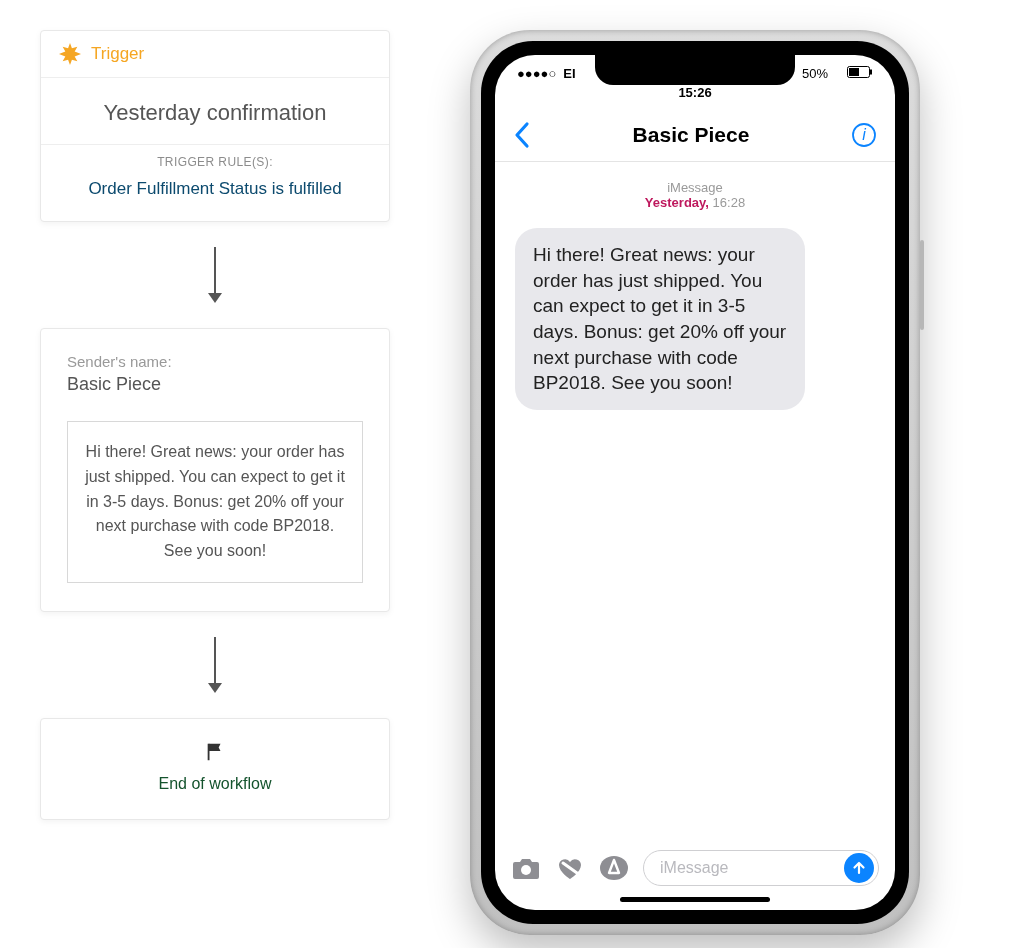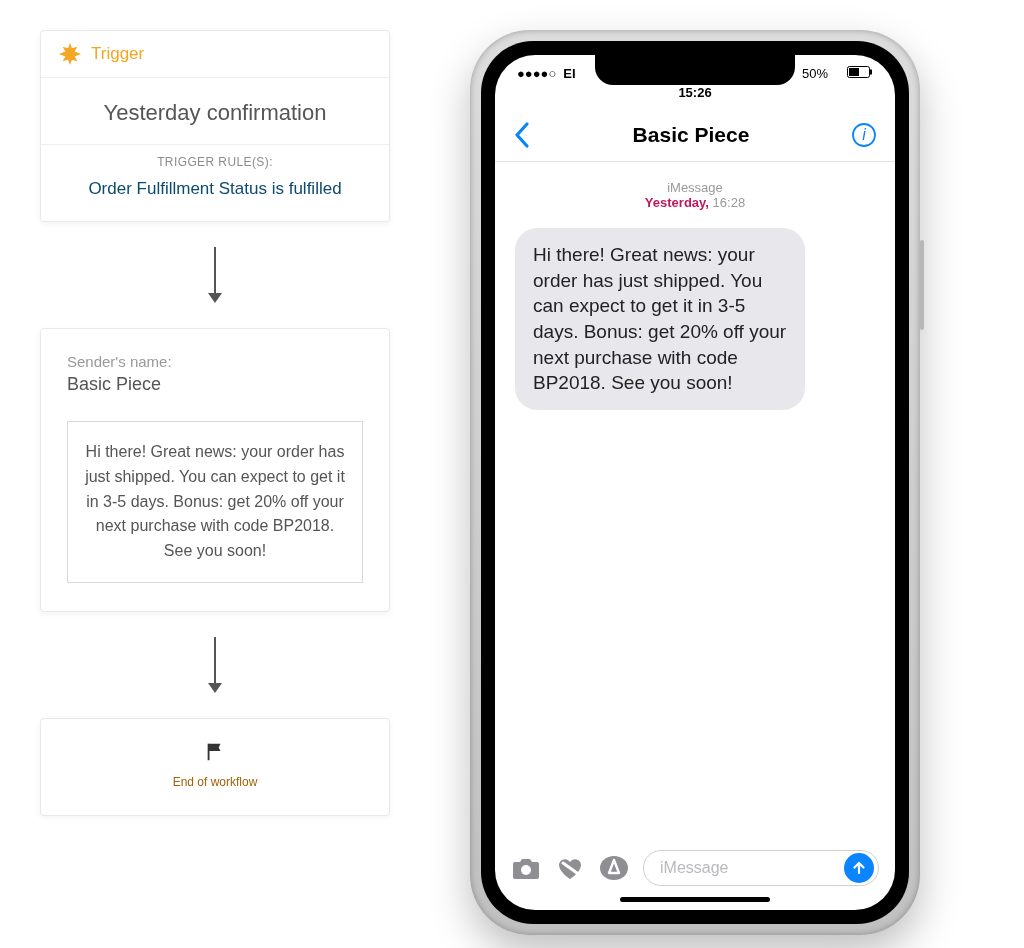--- a/index.html
+++ b/index.html
@@ -12,21 +12,21 @@
   .card-header .actions{margin-left:auto;display:flex;gap:24px;}
   .card-body{padding:22px 28px;text-align:center;}
   .trigger-title{font-size:22px;color:#555;}
   .rule-label{margin-top:10px;font-size:12px;letter-spacing:.4px;color:#8c8c8c;}
   .rule-text{margin-top:10px;font-size:17px;color:#0c4a6e;}
   .divider{height:0;border-top:1px solid #eee;margin:18px -28px 0;}
   .sender-label{text-align:left;font-size:15px;color:#999;margin-top:4px;}
   .sender-val{text-align:left;font-size:18px;color:#555;margin-top:4px;}
   .msg-box{border:1px solid #d8d8d8;margin-top:26px;padding:18px 16px;font-size:16px;line-height:1.55;color:#555;font-weight:500;text-align:center;}
   .end-card{padding:22px 10px 26px;text-align:center;}
-  .end-text{font-size:12px;color:#a16207;margin-top:8px;}
+  .end-text{font-size:16px;color:#14532d;margin-top:8px;}
   
   .arrow{display:flex;flex-direction:column;align-items:center;color:#555;}
   .arrow .shaft{width:2px;height:46px;background:#555;}
   .arrow .head{width:0;height:0;border-left:7px solid transparent;border-right:7px solid transparent;border-top:10px solid #555;}
   
   .ic{display:inline-flex;align-items:center;justify-content:center;}
   .ic svg{display:block;}
   
   .phone{position:relative;width:450px;height:905px;border-radius:60px;background:linear-gradient(180deg,#dcdcdc 0%,#c0c0c0 100%);padding:11px;box-shadow:0 18px 40px rgba(0,0,0,.25),inset 0 0 6px rgba(0,0,0,.3);}
   .phone::before{content:"";position:absolute;right:-4px;top:210px;width:4px;height:90px;background:#b7b7b7;border-radius:3px;}

